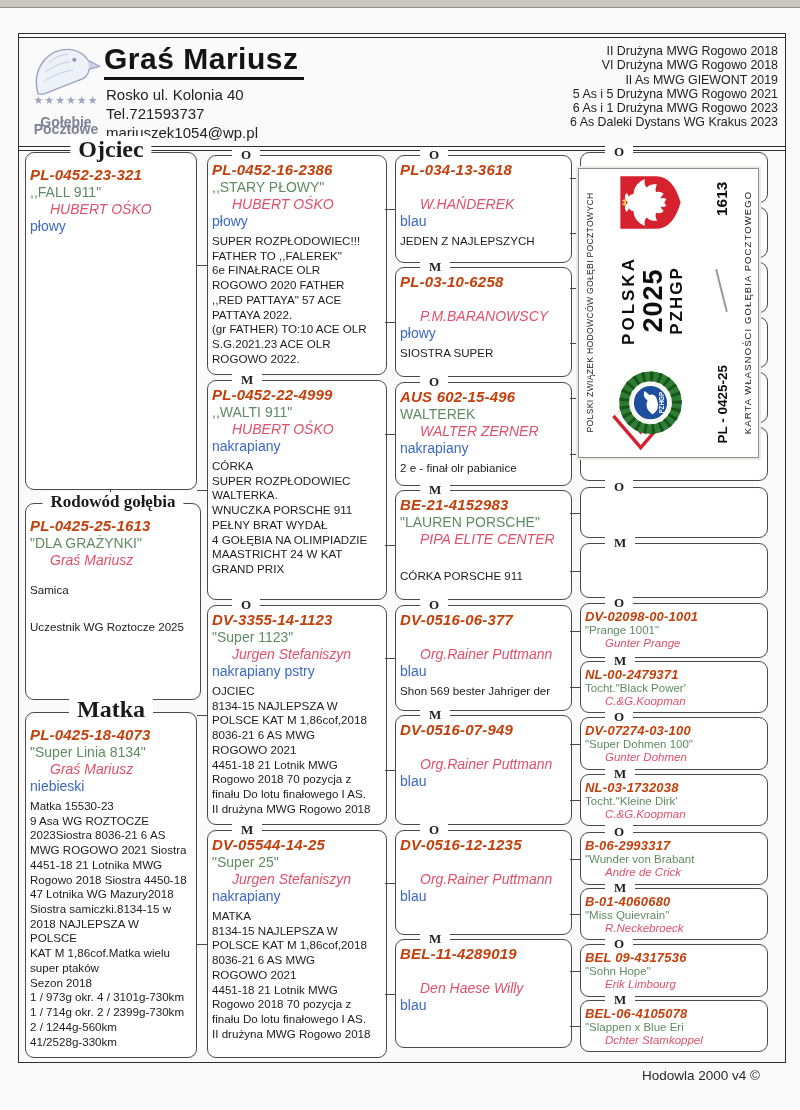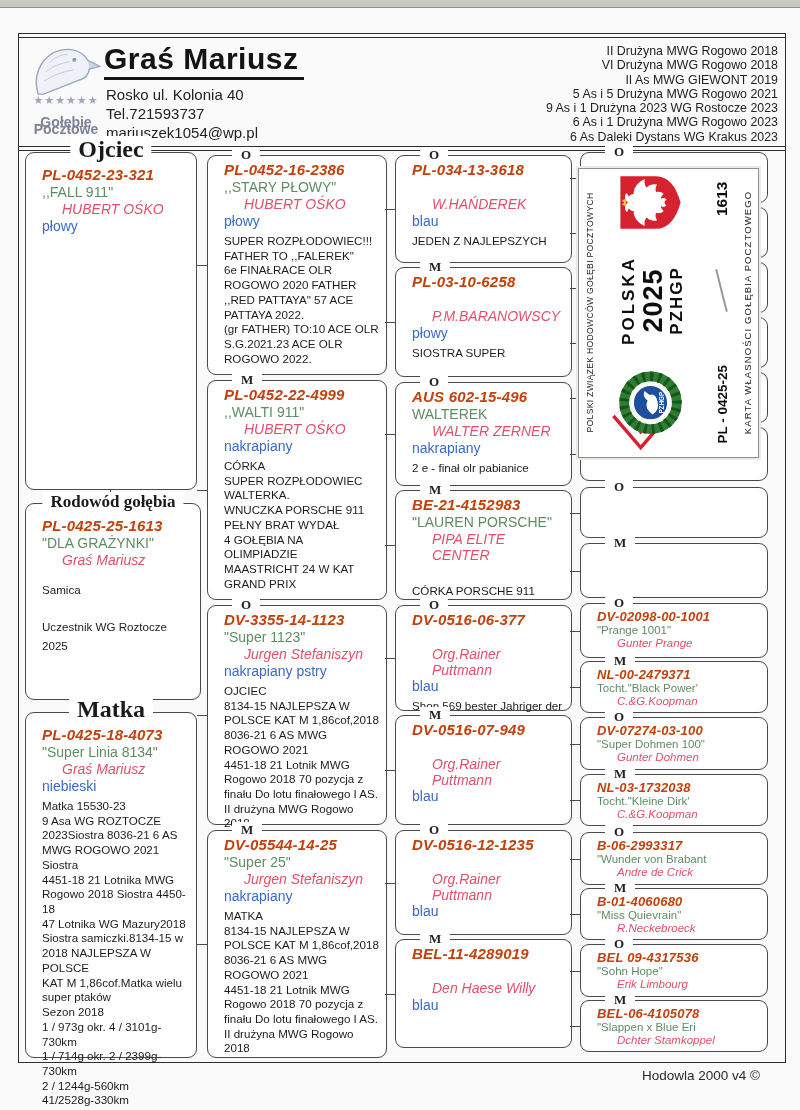--- a/index.html
+++ b/index.html
@@ -16,21 +16,21 @@
   .owner-name{position:absolute;left:104px;top:42px;font-size:30px;font-weight:bold;
               letter-spacing:.5px;color:#141414;border-bottom:3px solid #141414;padding:0 6px 1px 0;}
   .addr{position:absolute;left:106px;font-size:15px;color:#222;}
   .ach{position:absolute;top:44px;right:22px;width:400px;text-align:right;font-size:12.4px;line-height:14.3px;color:#222;}
   .logo-stars{position:absolute;left:24px;top:94px;width:84px;text-align:center;font-size:11px;
               letter-spacing:1px;color:#a0a7bd;}
   .logo-cap{position:absolute;left:24px;width:84px;text-align:center;font-weight:bold;font-size:14px;color:#7d8296;}
 
   
   .pbox{position:absolute;box-sizing:border-box;border:1.6px solid #4a4a4a;border-radius:9px;
-        background:#fff;padding:5px 7px 4px 16px;}
+        background:#fff;padding:5px 7px 4px 4px;}
   .c2::before,.c3::before,.c4::before{content:"";position:absolute;left:-11px;top:50%;width:10px;border-top:1.6px solid #4a4a4a;}
   .sex{position:absolute;top:-9px;left:24px;background:#fff;padding:0 9px;
        font-family:"Liberation Serif",serif;font-weight:bold;font-size:13px;color:#222;line-height:15px;}
   .sec{position:absolute;top:-15px;left:50%;transform:translateX(-50%);background:#fff;padding:0 8px;
        font-family:"Liberation Serif",serif;font-weight:bold;color:#1a1a1a;white-space:nowrap;}
   .sec.big{font-size:24px;top:-17px;}
   .sec.med{font-size:17px;top:-12px;}
   .ring{font-weight:bold;font-style:italic;font-size:15px;color:#c2410c;letter-spacing:.2px;min-height:18px;}
   .gname{color:#5e8c62;font-size:14px;min-height:17px;}
   .pred{color:#e0506a;font-style:italic;font-size:14px;min-height:17px;margin-left:20px;}
@@ -92,21 +92,20 @@
   <div class="owner-name">Graś Mariusz</div>
   <div class="addr" style="top:86px">Rosko ul. Kolonia 40</div>
   <div class="addr" style="top:105px">Tel.721593737</div>
   <div class="addr" style="top:124px">mariuszek1054@wp.pl</div>
 
   <div class="ach">
     <div>II Drużyna MWG Rogowo 2018</div>
     <div>VI Drużyna MWG Rogowo 2018</div>
     <div>II As MWG GIEWONT 2019</div>
     <div>5 As i 5 Drużyna MWG Rogowo 2021</div>
-    <div>9 As i 1 Drużyna 2023 WG Rostocze 2023</div>
     <div>6 As i 1 Drużyna MWG Rogowo 2023</div>
     <div>6 As Daleki Dystans WG Krakus 2023</div>
   </div>
 
   <div class="pbox c1" style="left:25px;top:152px;width:172px;height:338px">
     <span class="sec big">Ojciec</span>
     <div style="height:8px"></div>
     <div class="ring">PL-0452-23-321</div>
     <div class="gname">,,FALL 911"</div>
     <div class="pred">HUBERT OŚKO</div>

